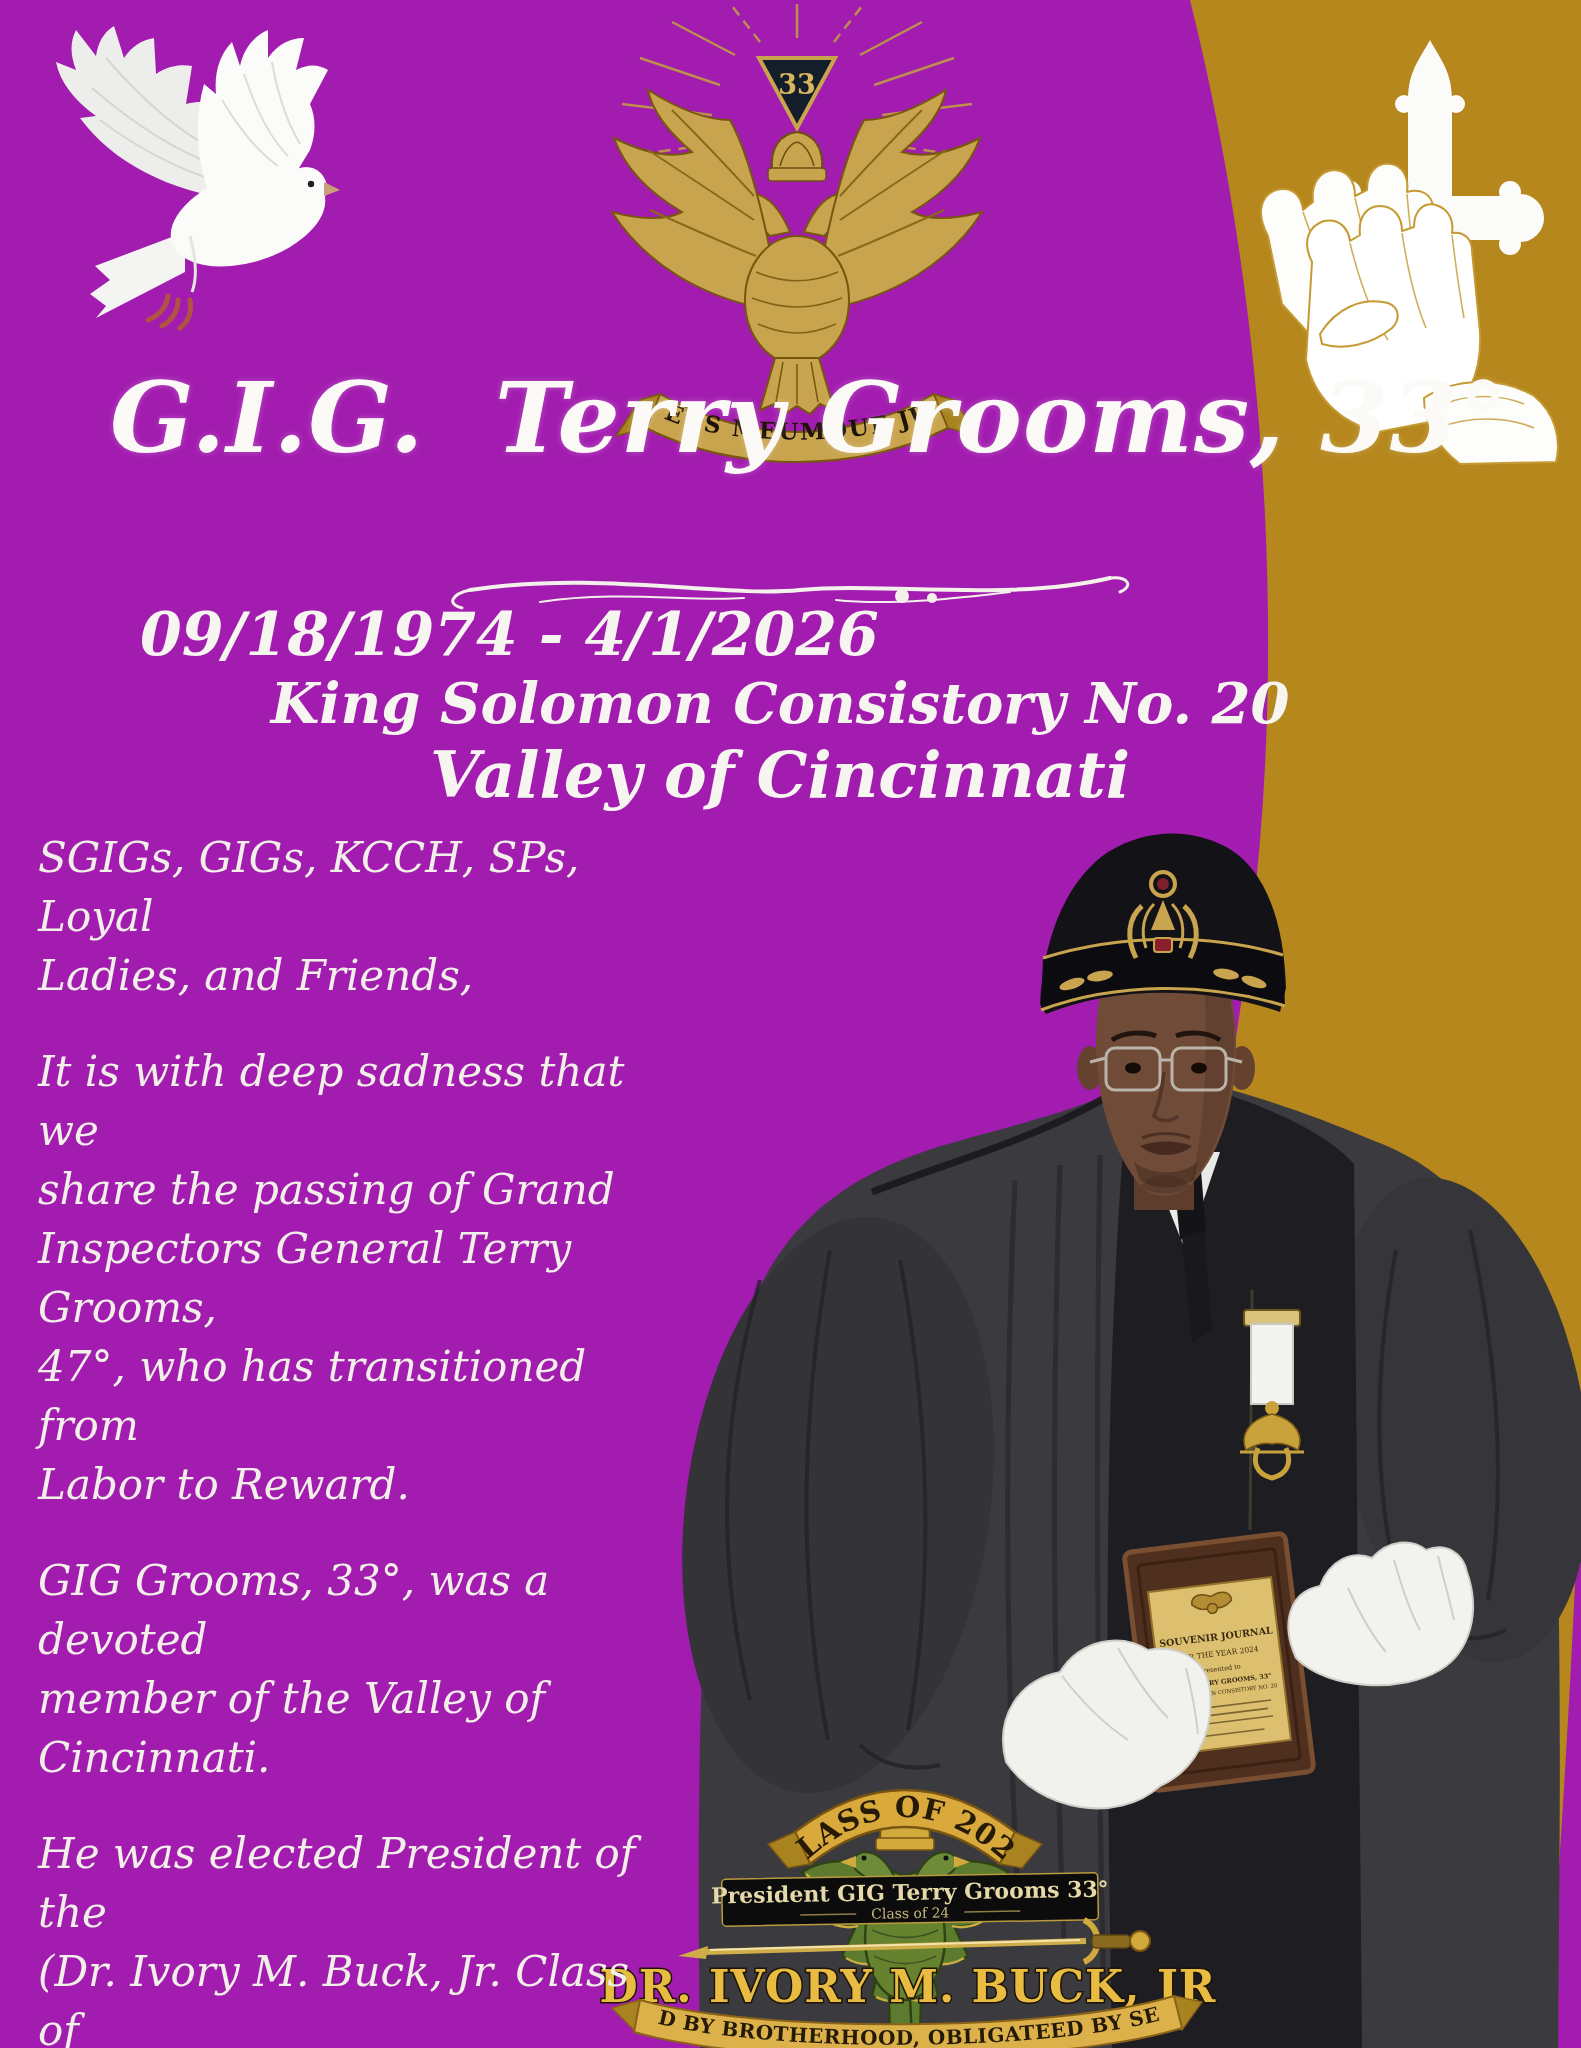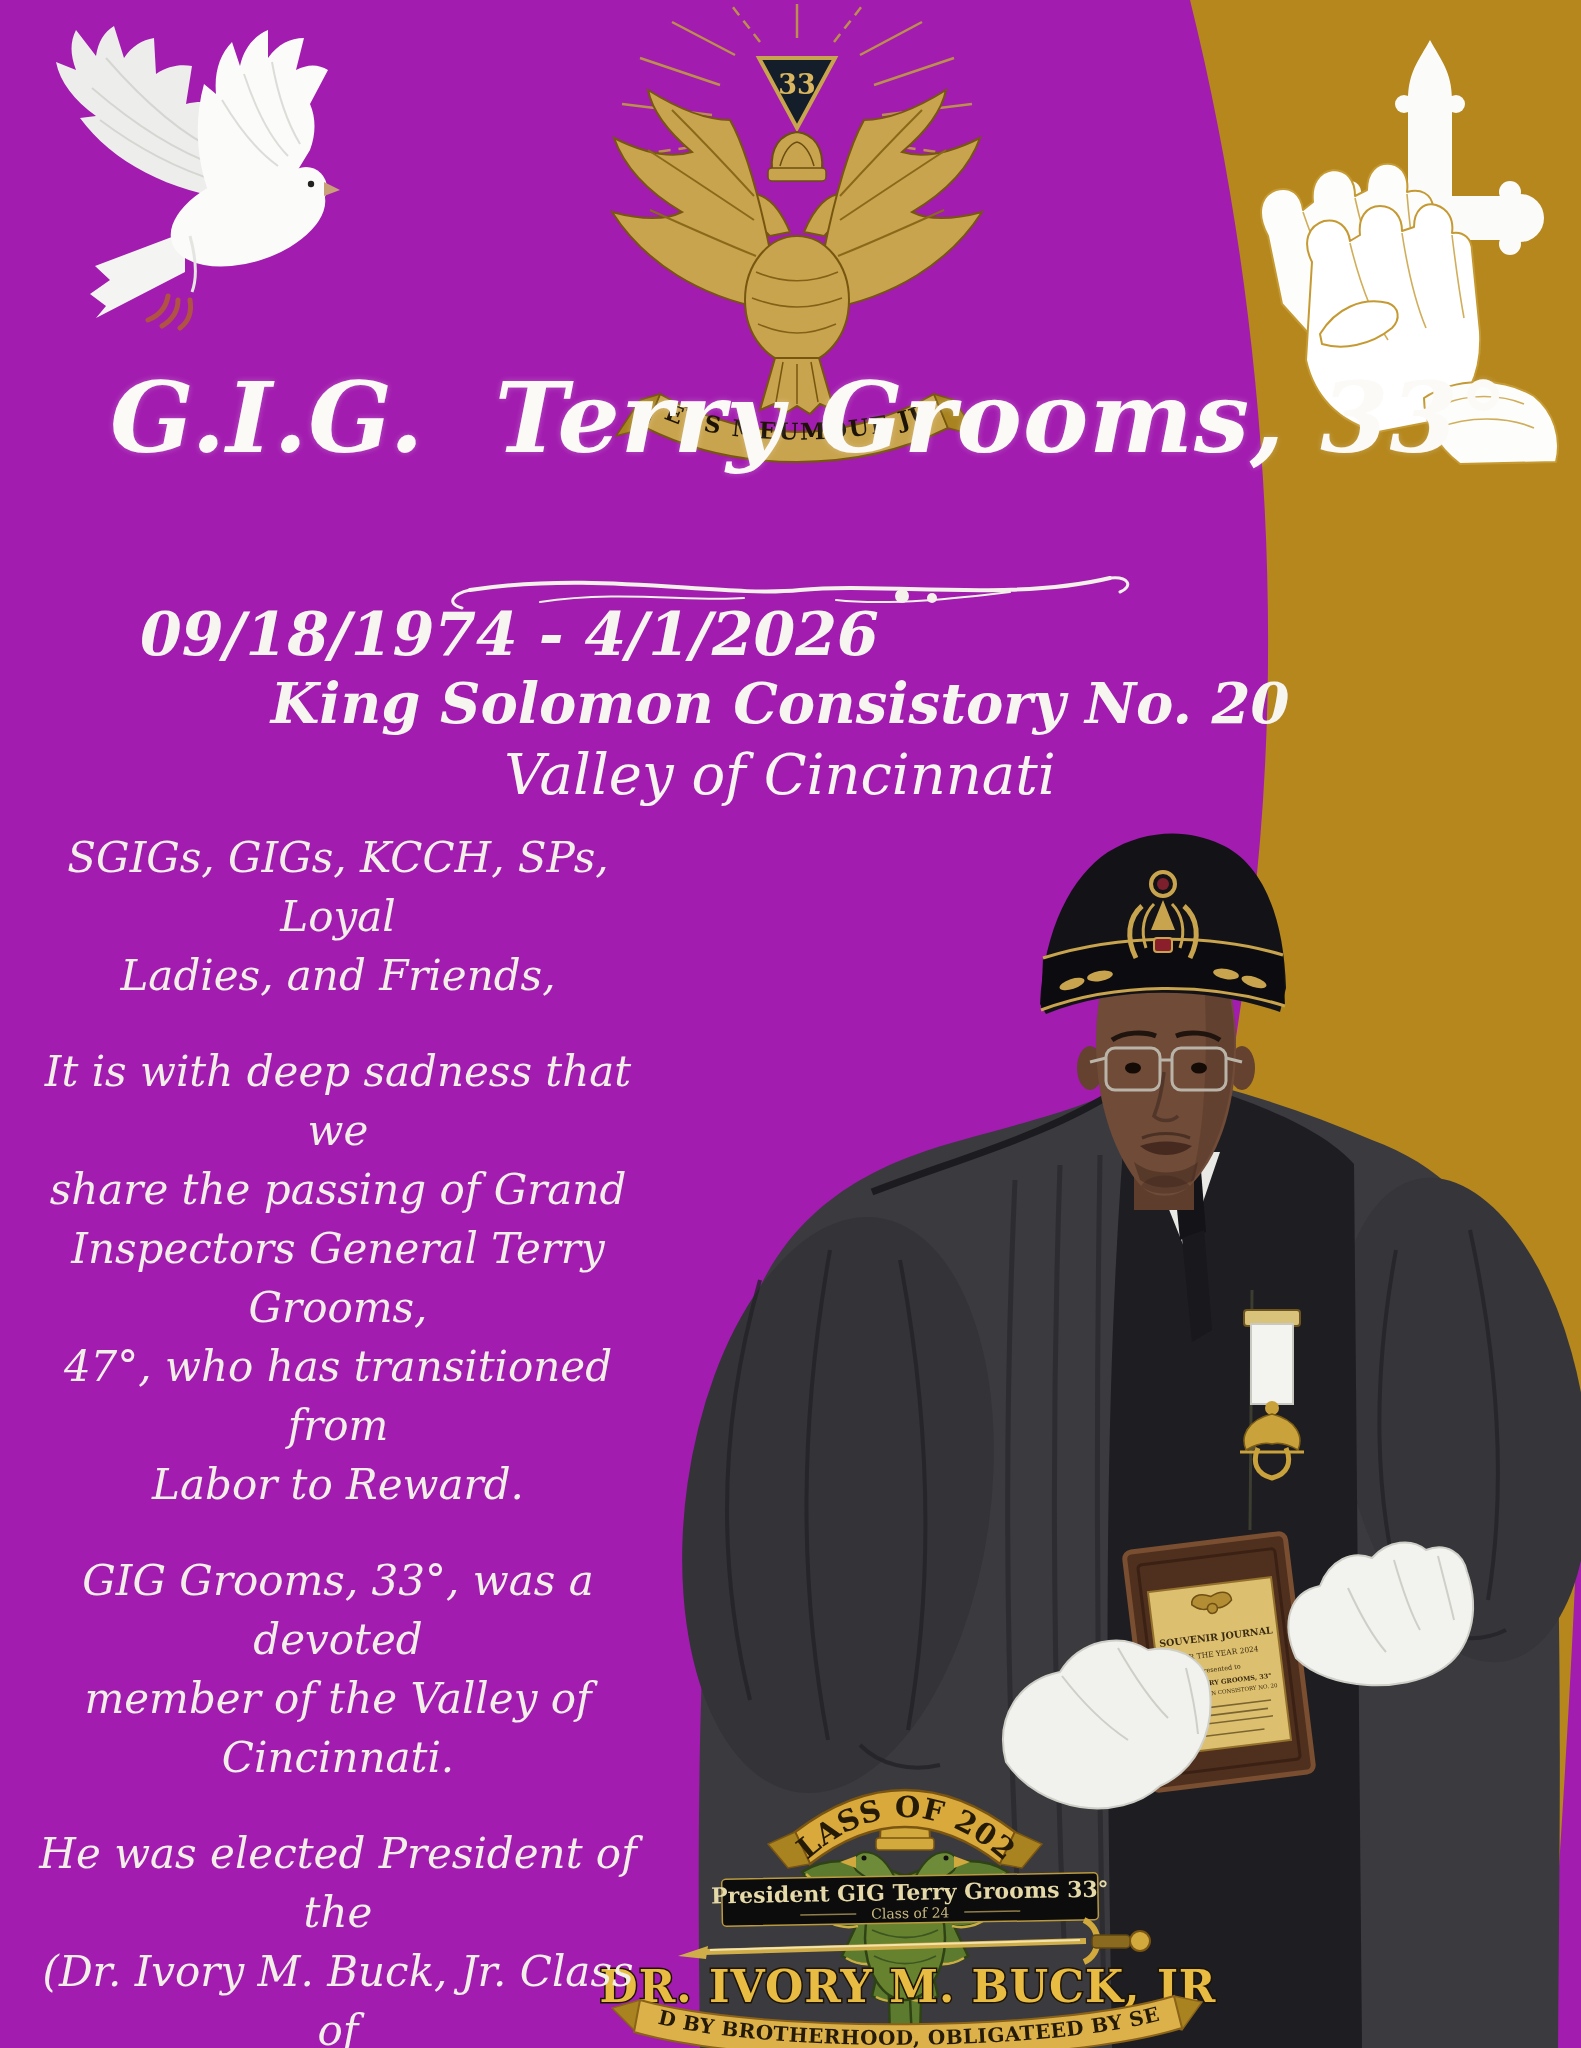--- a/index.html
+++ b/index.html
@@ -17,27 +17,27 @@
   .dates{
     position:absolute;left:140px;top:598px;width:1280px;text-align:left;
     font-size:60px;line-height:72px;font-style:italic;font-weight:bold;color:#f7f5f0;z-index:6;
   }
   .orgline{
     position:absolute;left:140px;top:668px;width:1280px;text-align:center;
     font-size:56px;line-height:70px;font-style:italic;font-weight:bold;color:#f7f5f0;z-index:6;
   }
   .valleyline{
     position:absolute;left:140px;top:740px;width:1280px;text-align:center;
-    font-size:56px;line-height:70px;font-style:italic;font-weight:normal;color:#f7f5f0;z-index:6;
+    font-size:64px;line-height:70px;font-style:italic;font-weight:bold;color:#f7f5f0;z-index:6;
   }
   .bodycol{
     position:absolute;left:38px;top:828px;width:600px;z-index:6;
     font-size:42px;line-height:59px;font-style:italic;color:#f2efe9;
   }
-  .bodycol p{white-space:pre-line;margin:0 0 37px 0;text-align:center;}
+  .bodycol p{white-space:pre-line;margin:0 0 37px 0;}
   .z1{z-index:1}.z2{z-index:2}.z3{z-index:3}.z4{z-index:4}
   text{font-family:"DejaVu Serif", serif;}
 </style>
 </head>
 <body>
 
 <div class="poster">
 
   <svg class="z1" width="1581" height="2048" viewBox="0 0 1581 2048">
     <path d="M 1190 0

